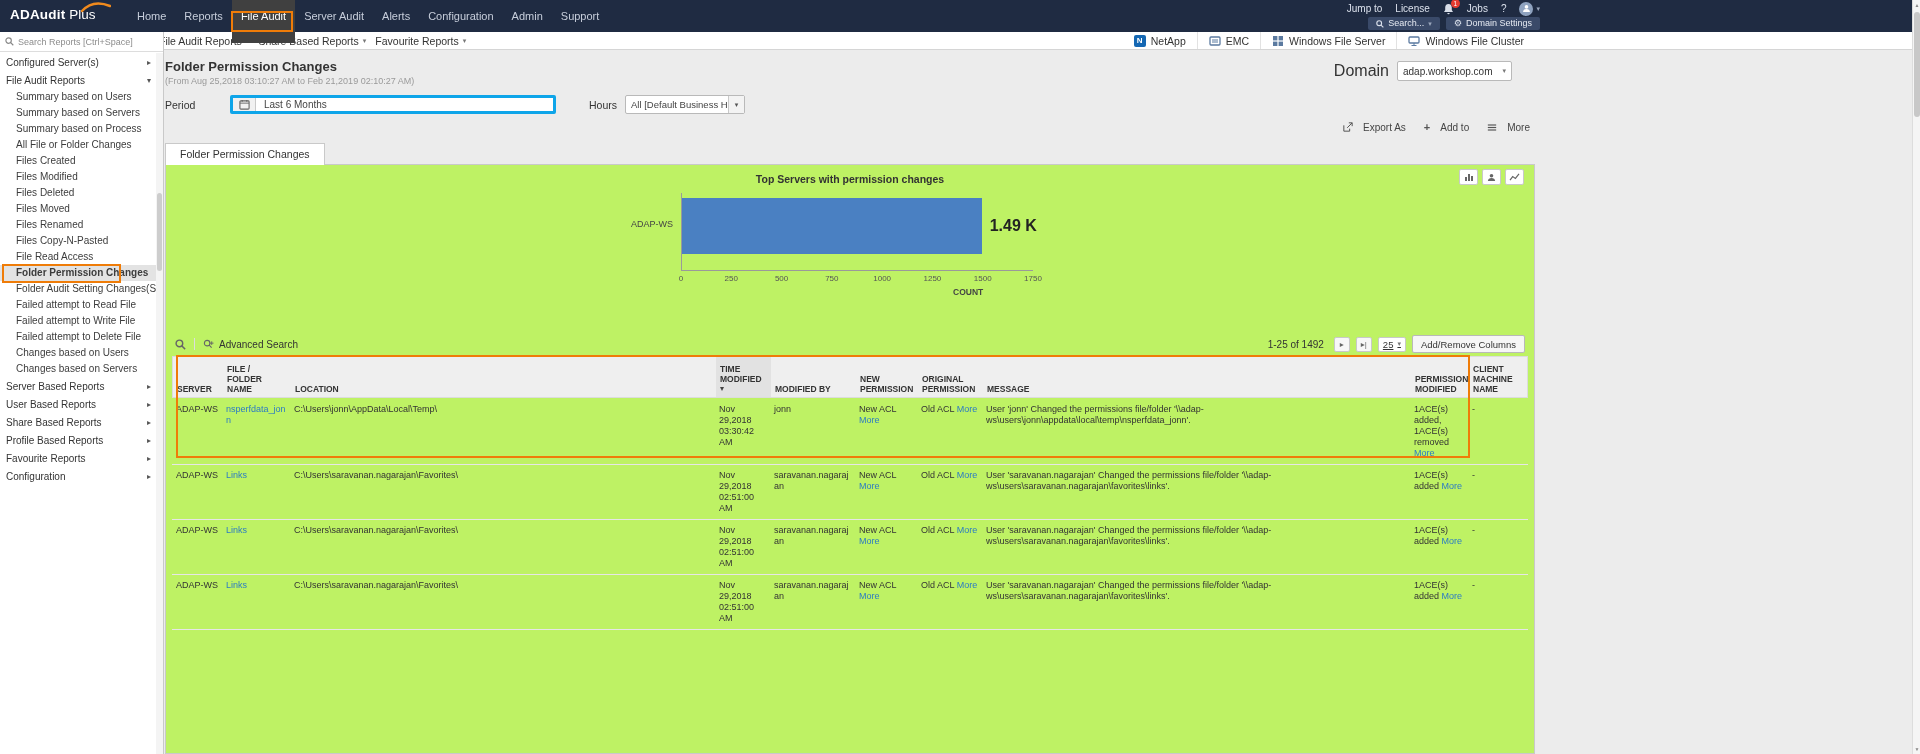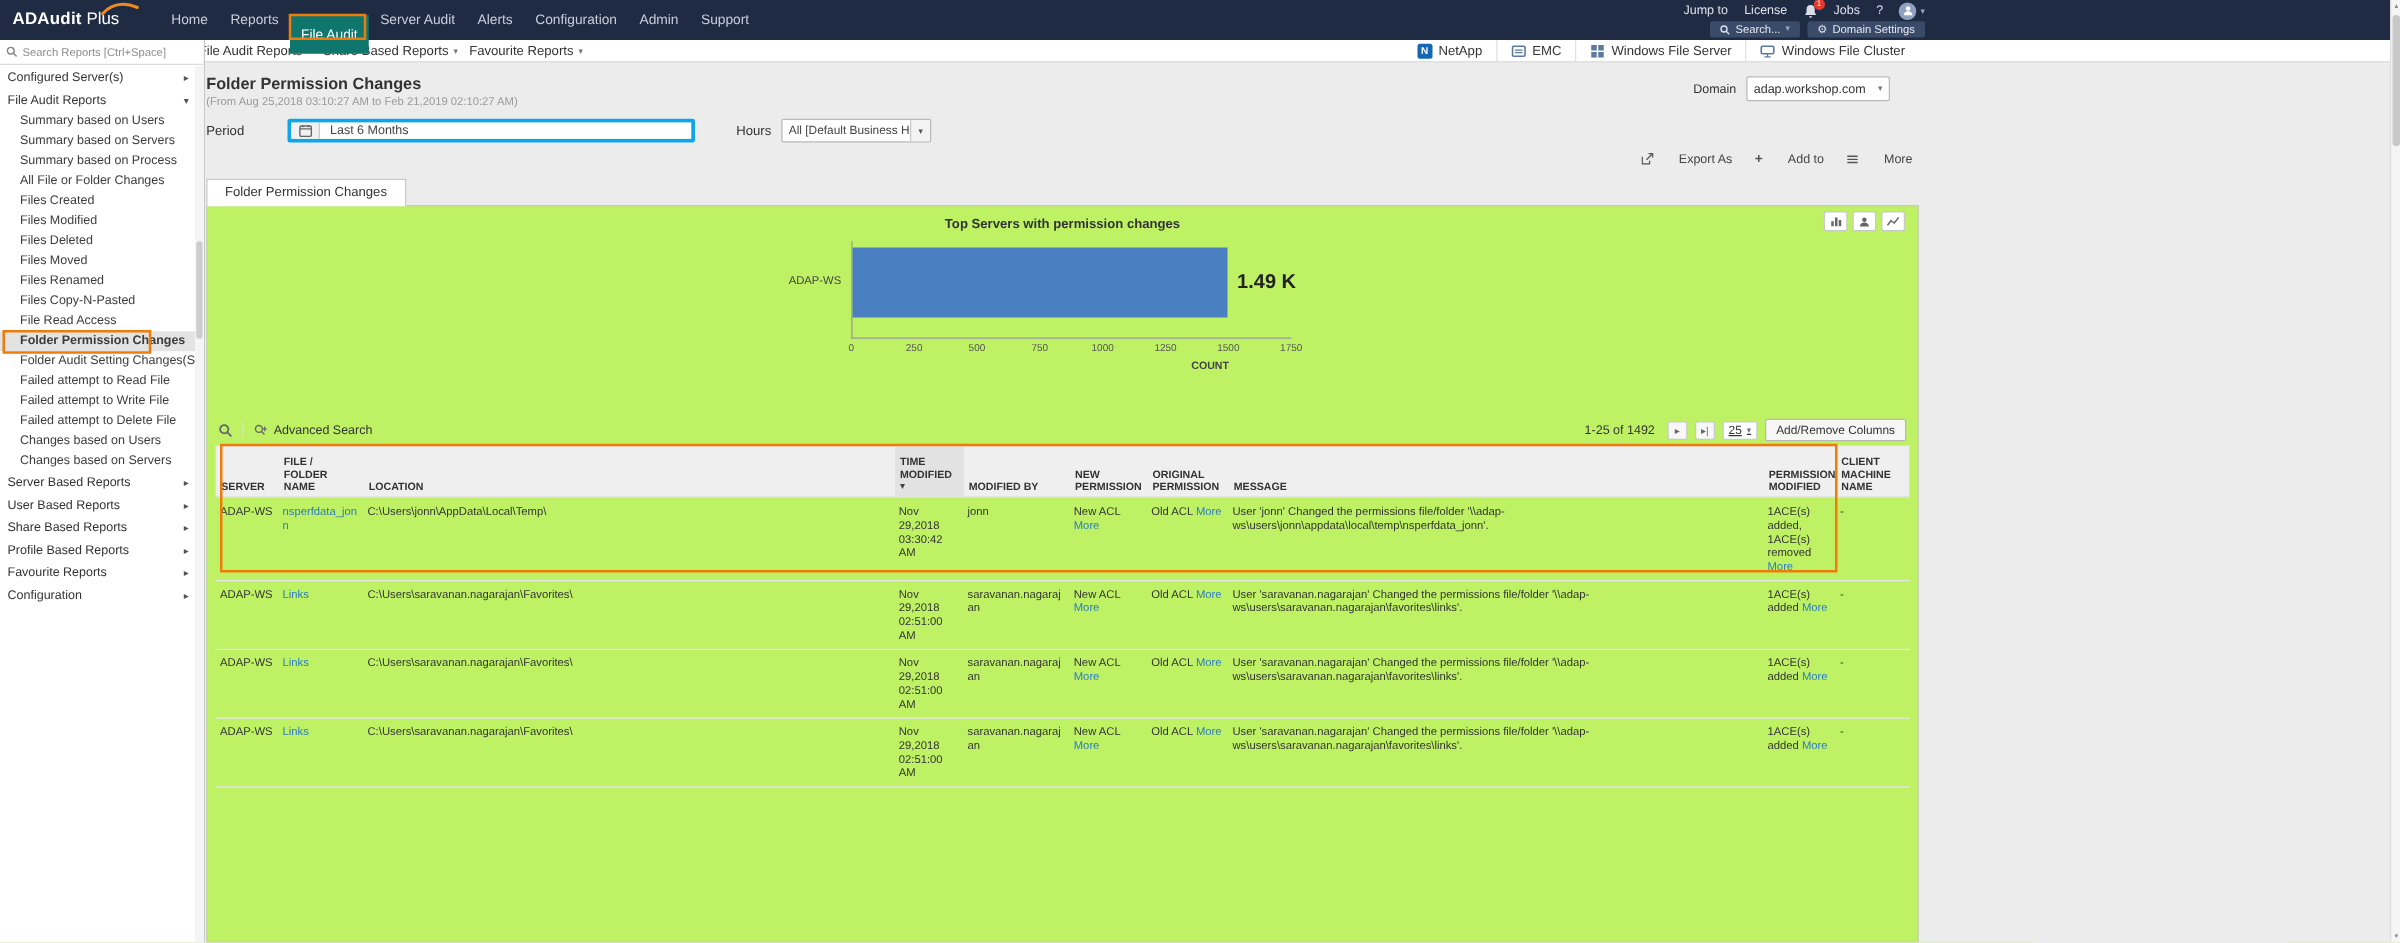--- a/index.html
+++ b/index.html
@@ -7,21 +7,21 @@
   font-family:"Liberation Sans","DejaVu Sans",sans-serif; }
 .app { position:relative; width:1920px; height:754px; }
 
 
 .navbar { position:absolute; top:0; left:0; width:100%; height:32px; background:#1f2b42; z-index:10; }
 .logo { position:absolute; left:10px; top:7px; font-size:13.5px; color:#fff; cursor:pointer; white-space:nowrap; }
 .logo-main { font-weight:bold; letter-spacing:.2px; }
 .logo-swoosh { position:absolute; right:-16px; top:-6px; }
 .nav-items { position:absolute; left:128px; top:0; height:43px; display:flex; }
 .nav-item { padding:0 9px; line-height:32px; font-size:11px; color:#c7cedb; cursor:pointer; white-space:nowrap; }
-.nav-item.active { background:#0f766e; color:#fff;margin-top:12px; }
+.nav-item.active { background:#404040; color:#fff; }
 .nav-right { position:absolute; right:380px; top:0; display:flex; flex-direction:column; align-items:flex-end; }
 .nav-right-top { display:flex; align-items:center; gap:13px; height:15px; margin-top:1px; font-size:10px; color:#dbe1ec; }
 .nav-right-top span { cursor:pointer; white-space:nowrap; }
 .bell-wrap { position:relative; display:inline-flex; }
 .badge { position:absolute; top:-4px; right:-6px; background:#e23b30; color:#fff; font-size:6.5px;
   width:9px; height:9px; border-radius:50%; text-align:center; line-height:9px; font-style:normal; }
 .avatar { width:14px; height:14px; border-radius:50%; background:#8fa3c0; display:inline-flex; align-items:center; justify-content:center; }
 .nav-right-bottom { display:flex; gap:6px; margin-top:1px; }
 .nav-btn { background:#3a4a69; border:0; color:#e6eaf2; font-size:9px; height:13px; line-height:13px;
   padding:0 8px; border-radius:2px; display:flex; align-items:center; gap:4px; cursor:pointer; font-family:inherit; }
@@ -56,38 +56,38 @@
 .tree-item.group.expanded .chev::before { content:"\25BE"; }
 .side-scroll { position:absolute; right:0; top:21px; bottom:0; width:7px; background:#f4f4f4; }
 .side-scroll .thumb { position:absolute; top:140px; left:1px; width:5px; height:78px; background:#cdcdcd; border-radius:3px; }
 
 
 .main { position:absolute; top:50px; left:150px; width:1770px; bottom:0; background:#ececec; }
 .main-inner { position:relative; width:1385px; height:100%; }
 .page-title { position:absolute; left:15px; top:9px; font-size:13px; font-weight:bold; color:#333; }
 .page-subtitle { position:absolute; left:15px; top:26px; font-size:9px; color:#9a9a9a; }
 .domain-row { position:absolute; top:11px; right:23px; display:flex; align-items:center; gap:8px; }
-.domain-label { font-size:10px; color:#333; }
+.domain-label { font-size:16px; color:#333; }
 .select-box { width:115px; height:20px; background:#fff; border:1px solid #b9b9b9; border-radius:2px;
   font-size:10px; color:#333; display:flex; align-items:center; padding:0 5px; justify-content:space-between; cursor:pointer; }
 
 .period-row { position:absolute; top:45px; left:15px; display:flex; align-items:center; }
 .period-label { width:65px; font-size:10.5px; color:#333; }
 .input-group { display:flex; height:19px; border:3px solid #0ea5e9; background:#fff; border-radius:2px; overflow:hidden; }
 .cal-btn { width:23px; background:#f1f1f1; border-right:1px solid #c9c9c9; display:flex; align-items:center; justify-content:center; cursor:pointer; }
 .period-input { border:0; outline:0; width:297px; font-size:10px; color:#444; padding:0 8px; font-family:inherit; }
 .hours-label { margin-left:33px; font-size:10.5px; color:#333; }
 .combo { margin-left:8px; width:120px; height:19px; background:#fff; border:1px solid #b9b9b9; border-radius:2px;
   display:flex; align-items:center; cursor:pointer; }
 .combo-text { flex:1; font-size:9.5px; color:#444; padding:0 5px; white-space:nowrap; overflow:hidden; }
 .combo-caret { width:16px; height:100%; border-left:1px solid #c9c9c9; background:#f3f3f3;
   display:flex; align-items:center; justify-content:center; font-size:7px; color:#555; }
 
 .actions-row { position:absolute; top:71px; right:5px; display:flex; gap:18px; }
-.action-link { display:flex; align-items:center; gap:20px; font-size:10px; color:#444; cursor:pointer; }
+.action-link { display:flex; align-items:center; gap:10px; font-size:10px; color:#444; cursor:pointer; }
 
 .tab { position:absolute; top:93px; left:15px; height:22px; background:#fff; border:1px solid #c9c9c9; border-bottom:none;
   font-size:10.5px; color:#333; padding:0 14px; line-height:21px; z-index:3; cursor:pointer; }
 .panel { position:absolute; top:114px; left:15px; right:0; bottom:0; background:#bef264; border:1px solid #c9c9c9; }
 
 
 .chart { position:absolute; top:0; left:0; right:0; height:167px; }
 .chart-title { position:absolute; top:8px; width:100%; text-align:center; font-size:10.5px; font-weight:bold; color:#333; }
 .chart-tools { position:absolute; top:4px; right:10px; display:flex; gap:4px; }
 .tool-btn { width:19px; height:16px; border:1px solid #c9c9c9; background:#fff; border-radius:2px;

